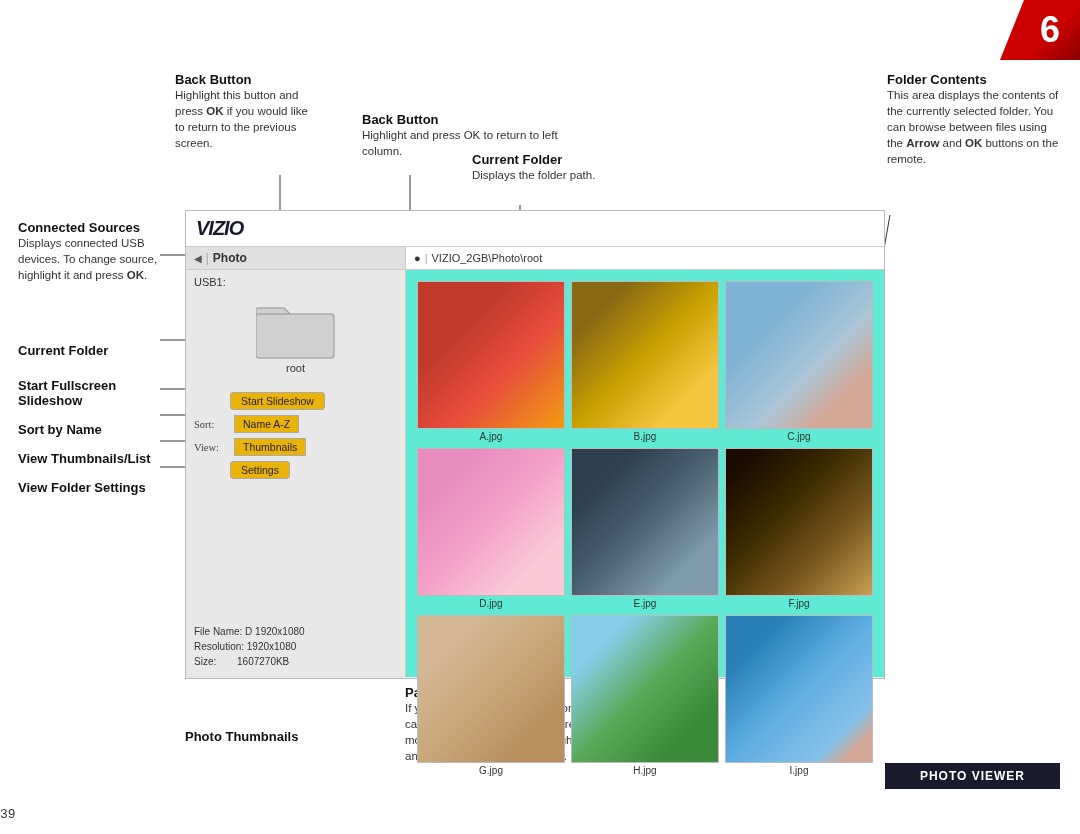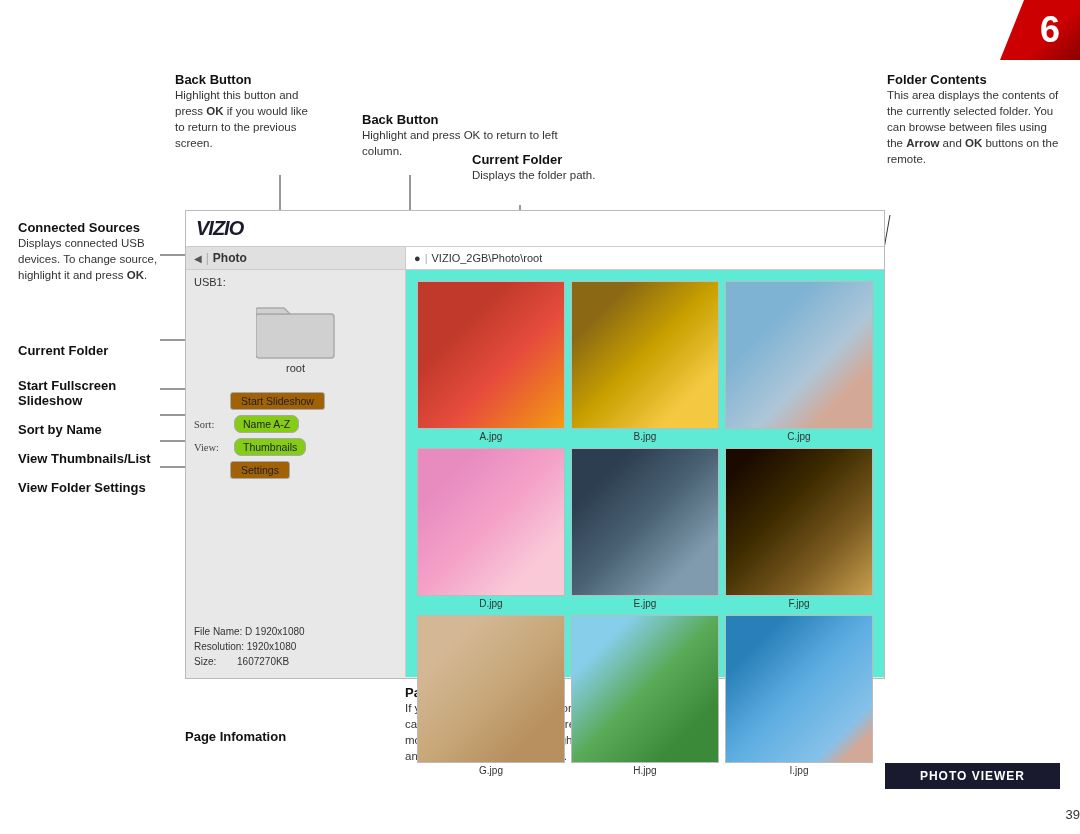--- a/index.html
+++ b/index.html
@@ -174,30 +174,30 @@
       gap: 4px;
     }
     .control-label {
       font-size: 10.5px;
       color: #444;
       width: 36px;
       flex-shrink: 0;
       font-family: Liberation Serif, serif;
     }
     .control-btn {
-      background: #84cc16;
+      background: #eab308;
       border: 1px solid #aaa;
-      border-radius: 7px;
+      border-radius: 0;
       padding: 2px 8px;
       font-size: 10.5px;
       color: #222;
       cursor: pointer;
     }
     .control-btn-full {
-      background: #a16207;
+      background: #eab308;
       border: 1px solid #aaa;
       border-radius: 3px;
       padding: 2px 10px;
       font-size: 10.5px;
       color: #222;
       cursor: pointer;
       margin-left: 36px;
     }
 
     .file-info {
@@ -265,21 +265,22 @@
 
     
     .bottom-bar {
       position: absolute;
       bottom: 0;
       left: 0;
       right: 0;
       height: 40px;
       display: flex;
       align-items: center;
-      justify-content: flex-end;
+      justify-content: flex-start;
+      font-family: Liberation Mono, monospace;
     }
     .page-number {
       font-size: 13px;
       color: #333;
     }
 
     
     .photo-viewer-badge {
       position: absolute;
       bottom: 45px;
@@ -384,21 +385,21 @@
   <div style="margin-bottom:14px;">
     <div class="annotation-title">View Thumbnails/List</div>
   </div>
 
   <div>
     <div class="annotation-title">View Folder Settings</div>
   </div>
 </div>
 
 <div style="position:absolute; left:185px; bottom:90px; width:160px;">
-  <div class="annotation-title">Page Infomation</div>
+  <div class="annotation-title">Photo Thumbnails</div>
 </div>
 
 <div style="position:absolute; left:405px; bottom:70px; width:240px;">
   <div class="annotation-title">Page Information</div>
   <div class="annotation-body">
     If your USB thumb drive has more files than can be displayed on a single screen, you can move between pages by highlighting this area and pressing <b>Left/Right Arrow</b>.
   </div>
 </div>
 
 <div class="ui-panel">

